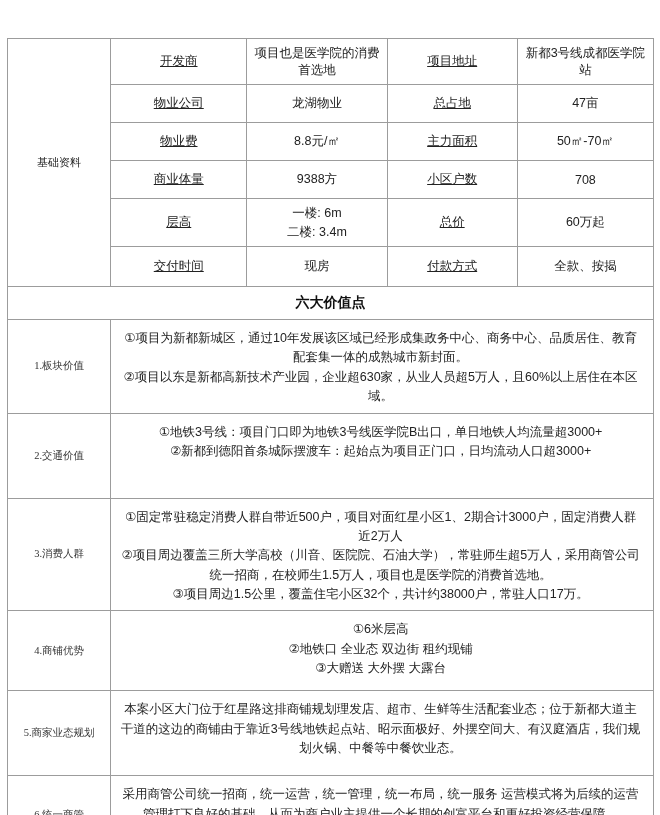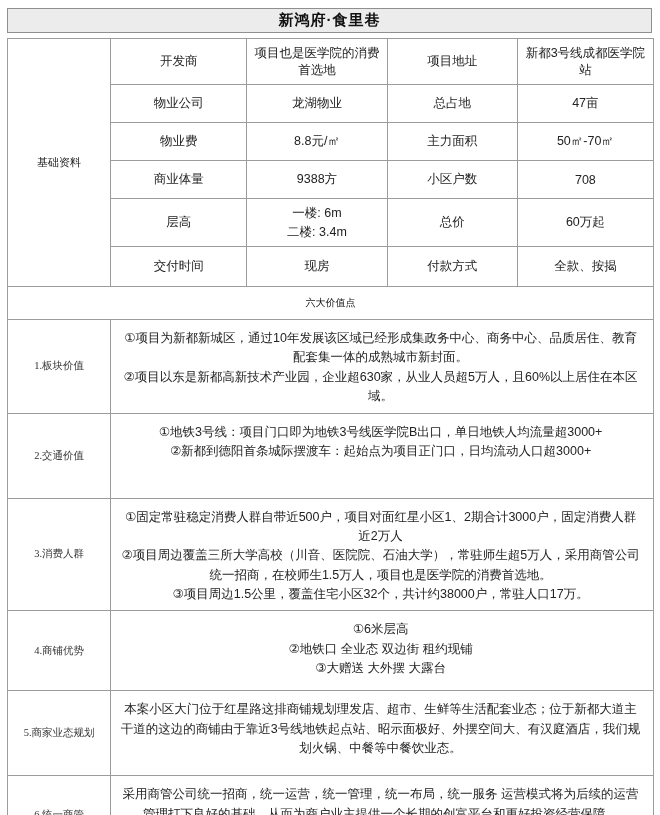--- a/index.html
+++ b/index.html
@@ -16,47 +16,46 @@
     display:flex; align-items:center; justify-content:center;
     font-weight:bold; font-size:15px; letter-spacing:1px; color:#111;
   }
 
   table { border-collapse:collapse; table-layout:fixed; }
   td { border:1px solid #9c9c9c; text-align:center; vertical-align:middle;
        padding:2px 4px; overflow:hidden; }
 
   .basic { position:absolute; left:7px; top:38px; width:647px; font-size:12.5px; }
   .basic .section-cell { font-size:11px; color:#222; }
-  .basic .lbl { color:#222; }
+  .basic .lbl { color:#222;text-decoration:underline; }
   .basic .val { color:#222; }
   .val-multiline div { line-height:1.5; }
 
   .vp { position:absolute; left:7px; top:286px; width:647px; }
-  .vp-header-cell { height:28px; font-weight:normal; font-size:10px; color:#111; }
+  .vp-header-cell { height:28px; font-weight:bold; font-size:14px; color:#111; }
   .vp-label { font-size:10.5px; color:#333; padding:2px;font-family:Liberation Serif, serif; }
   .vp-content {
     text-align:center; vertical-align:top; padding:9px 12px 6px 9px;
     font-size:12.5px; line-height:1.55; color:#232323;
   }
   .vp-content div { margin:0; }
 
   .watermark {
     position:absolute; right:1px; top:779px; z-index:5;
     font-weight:bold; font-size:23px; letter-spacing:-1px; color:#000;
     white-space:nowrap;
     text-shadow:-2px 0 0 #fff, 2px 0 0 #fff, 0 -2px 0 #fff, 0 2px 0 #fff,
                 -1px -1px 0 #fff, 1px 1px 0 #fff, -1px 1px 0 #fff, 1px -1px 0 #fff;
   }
 </style>
 </head>
 <body>
 
 <div class="page">
 
-  <div class="title-bar">新鸿府·食里巷</div>
 
   <table class="basic">
     <colgroup>
       <col style="width:103px">
         <col style="width:136px">
         <col style="width:140px">
       <col style="width:130px">
         <col style="width:136px">
     </colgroup>
     <tbody>

